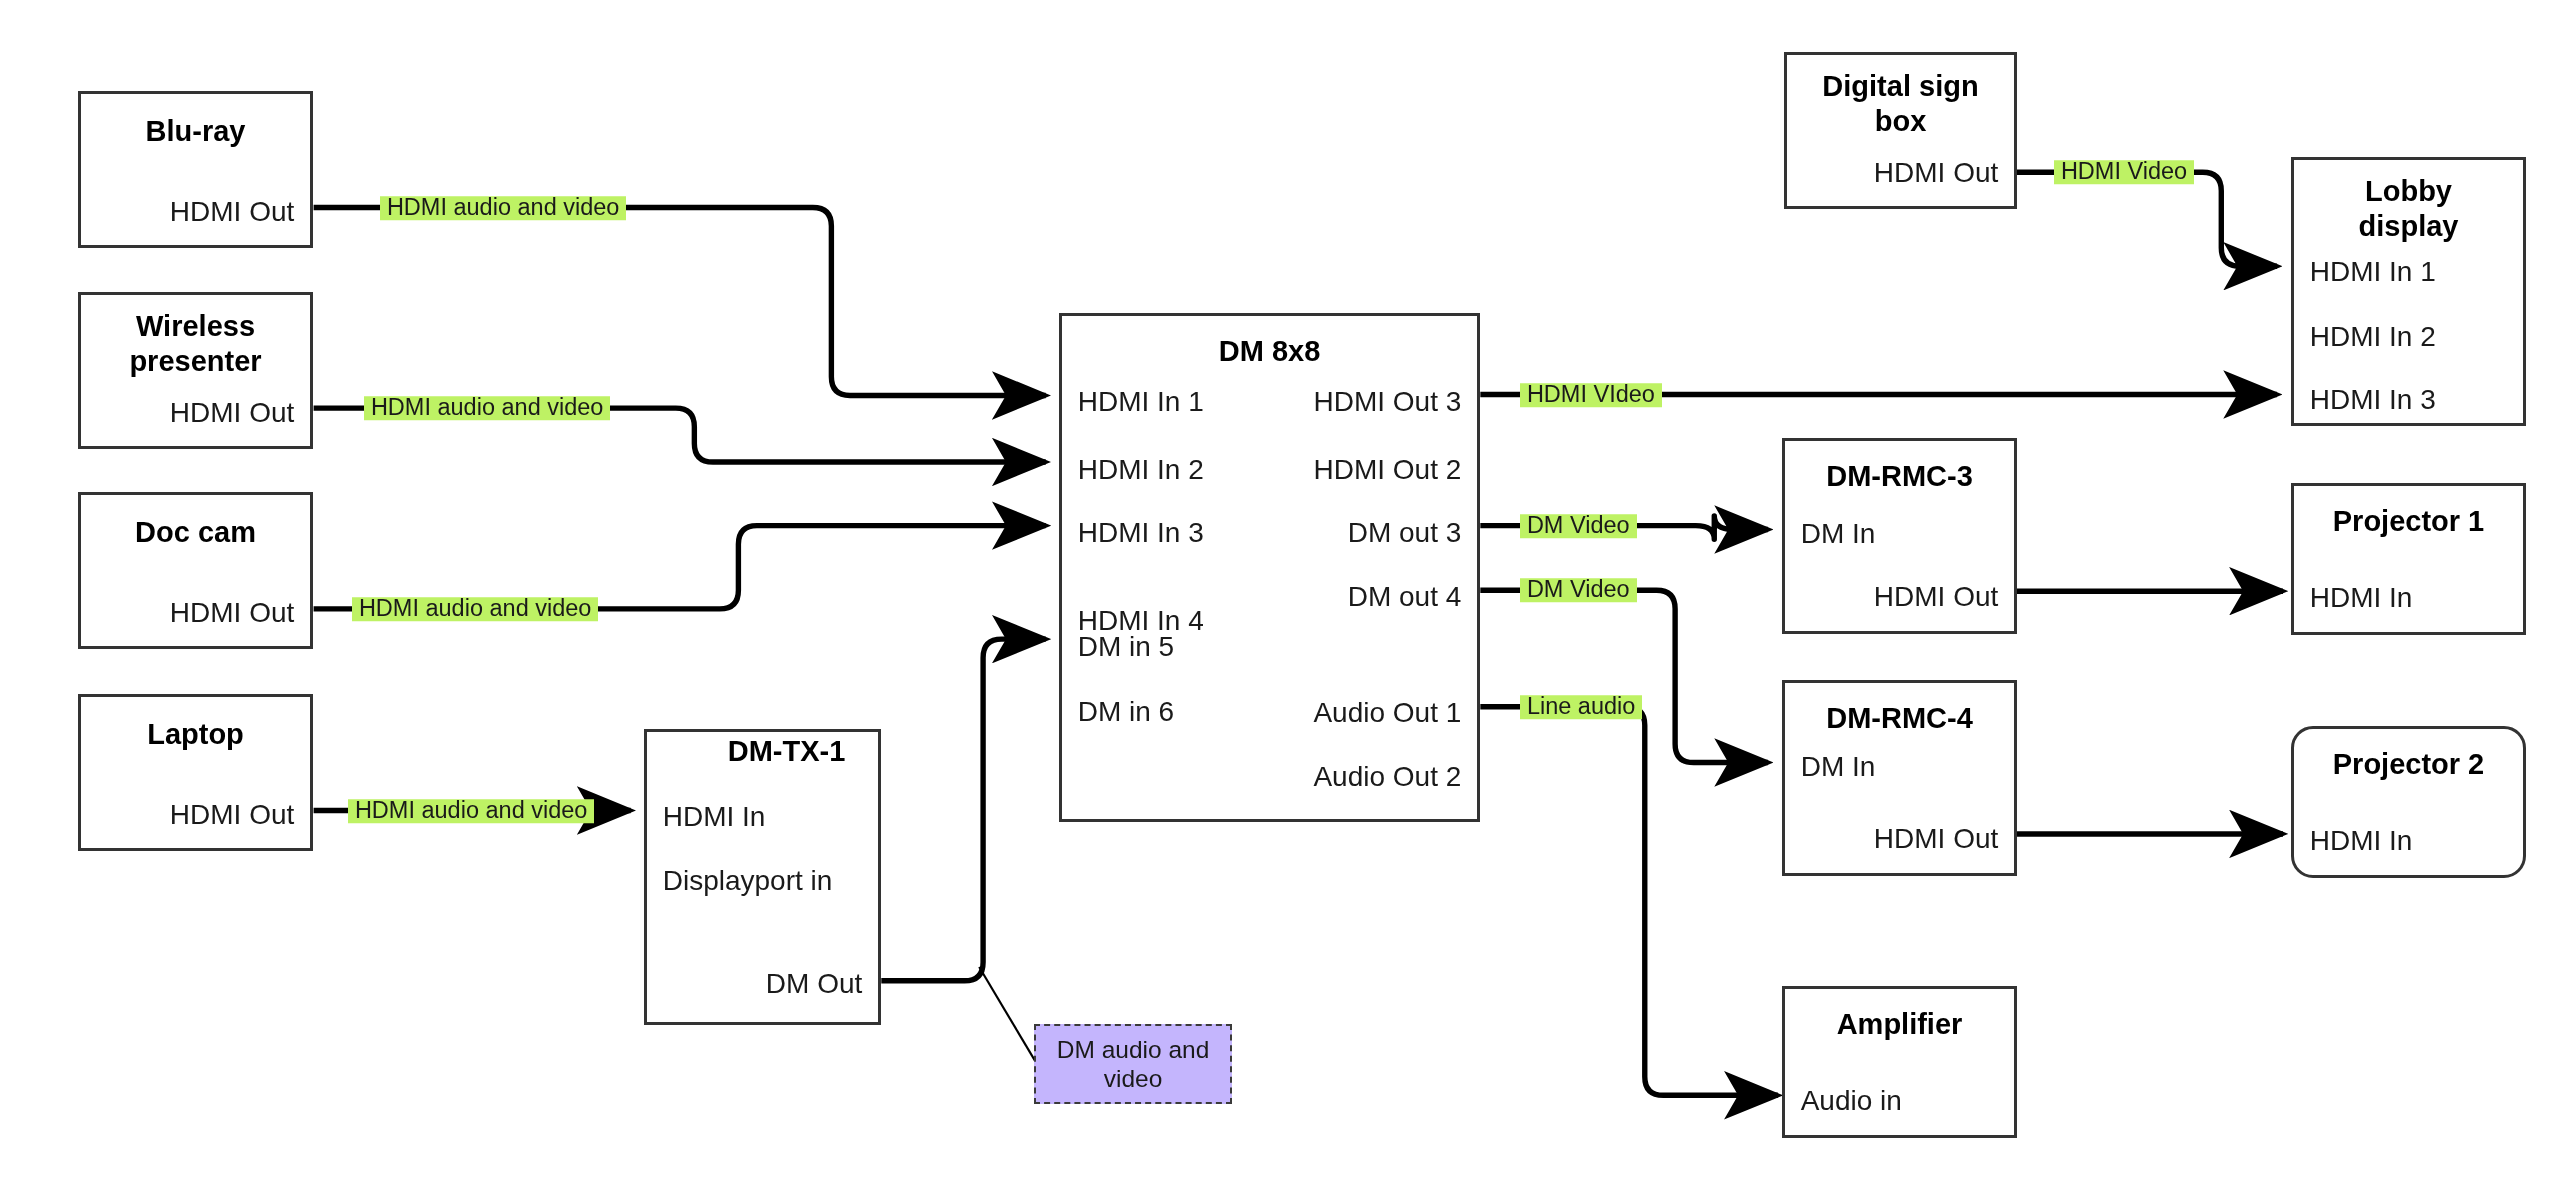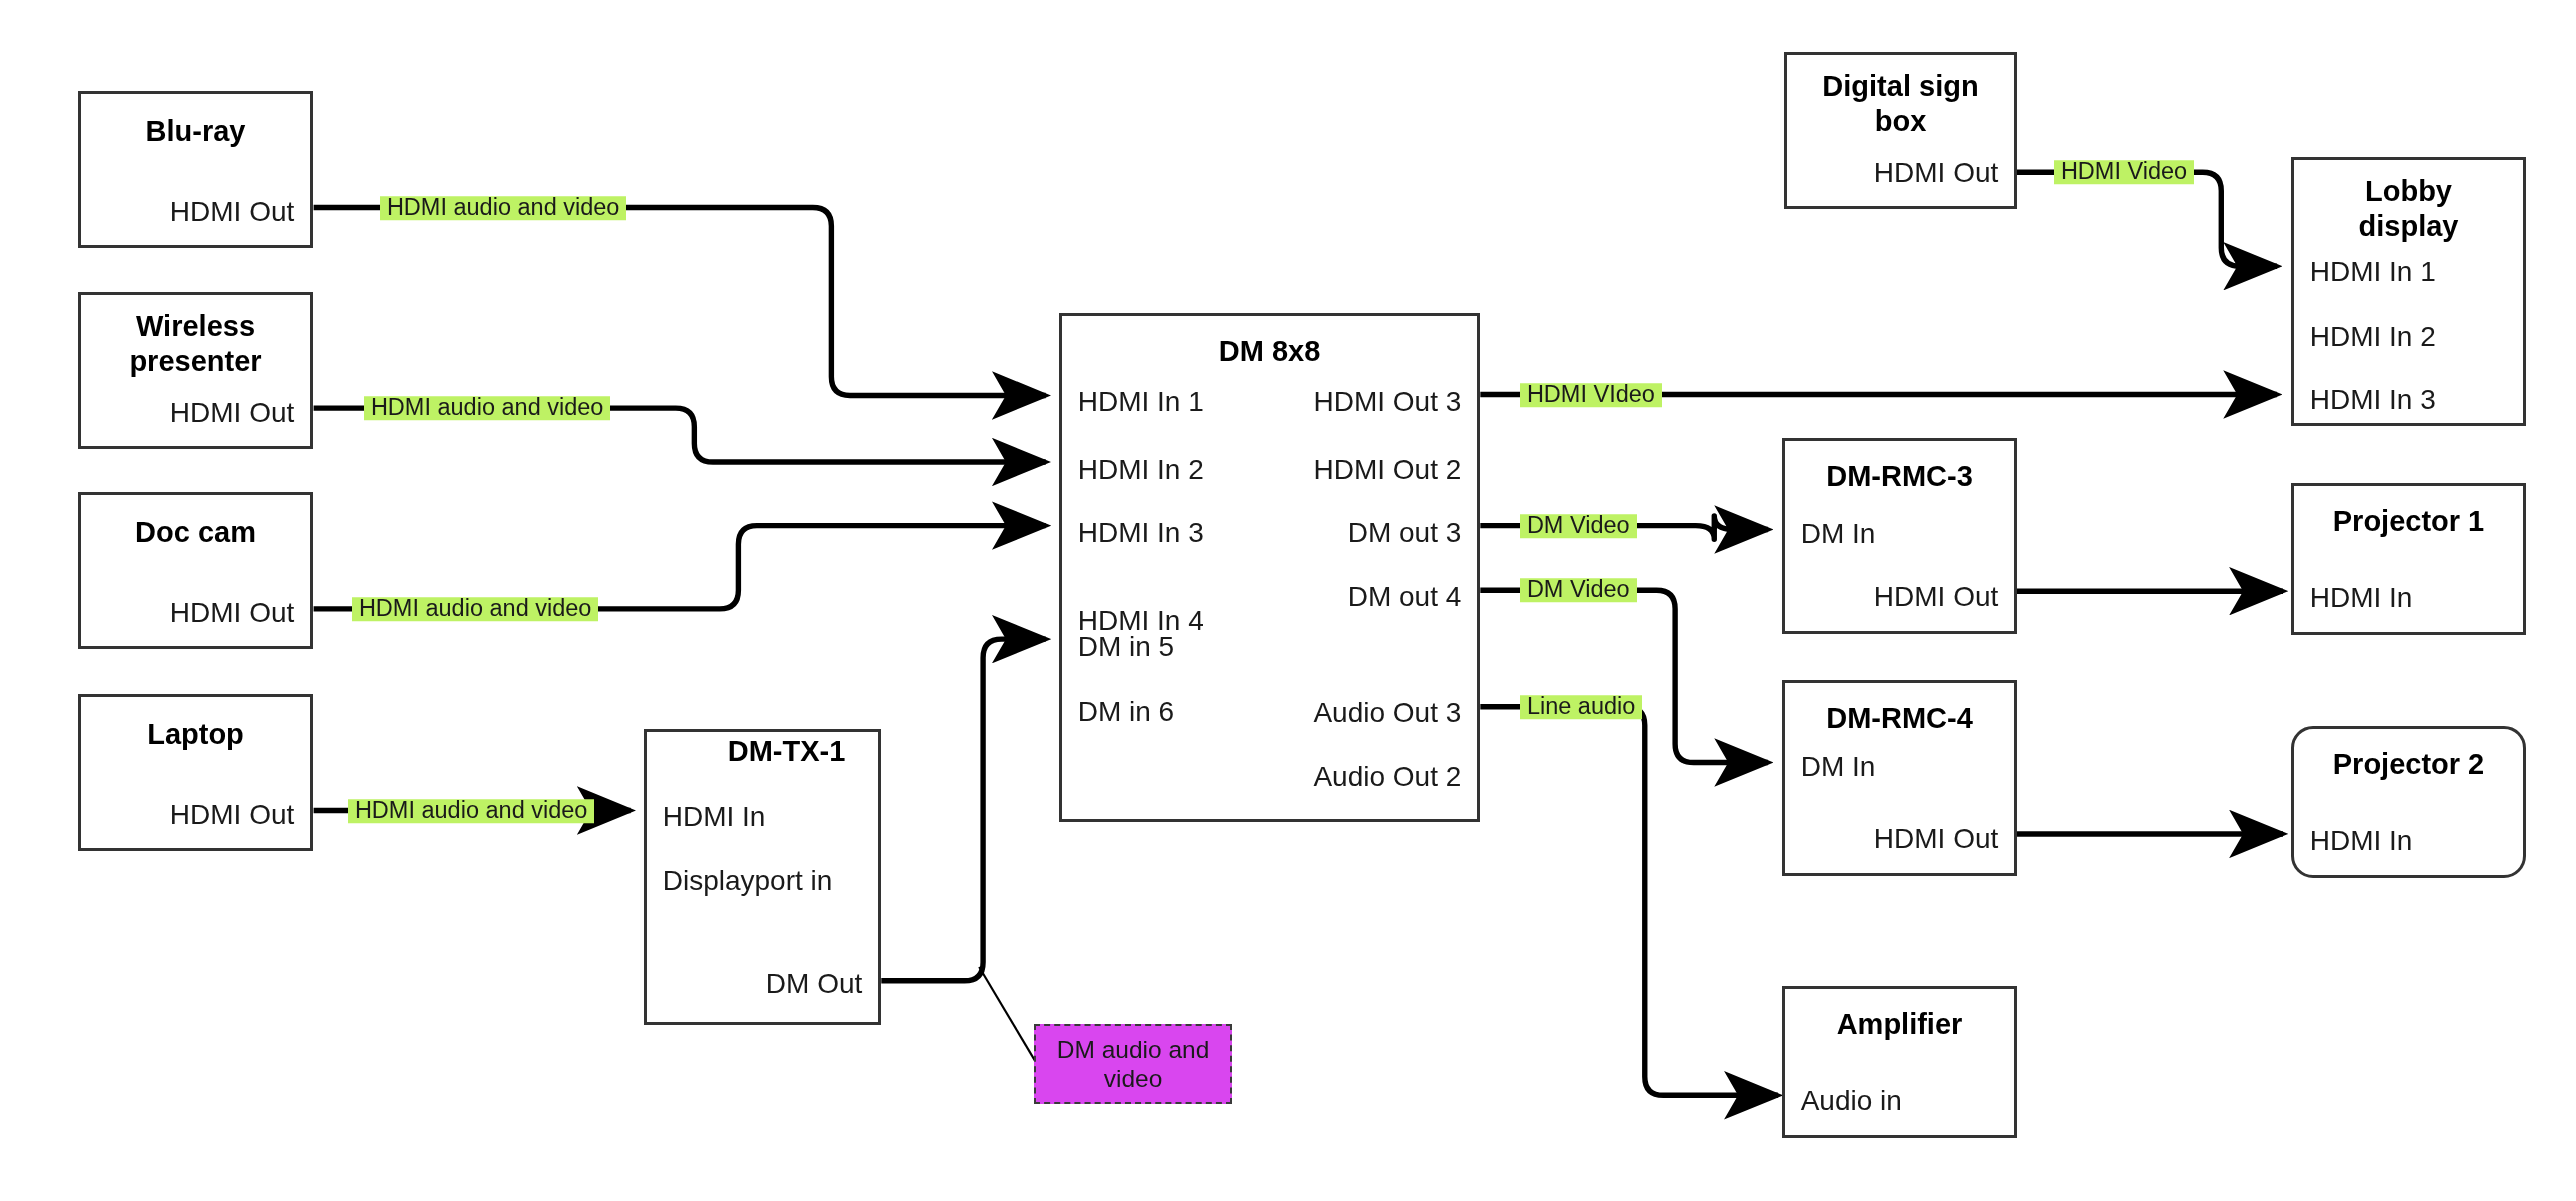--- a/index.html
+++ b/index.html
@@ -55,21 +55,21 @@
     background: #bef264;
     white-space: nowrap;
     padding: 0 6.9px;
     line-height: 1;
     transform: translateY(-50%);
   }
   .callout {
     position: absolute;
     box-sizing: border-box;
     border: 2px dashed #3a3a3a;
-    background: #d946ef;
+    background: #c4b5fd;
     font-size: 24.5px;
     color: #1a1a1a;
     display: flex;
     align-items: center;
     justify-content: center;
     text-align: center;
     line-height: 1.2;
   }
 </style>
 </head>
@@ -157,21 +157,21 @@
     <div class="port left" style="top:72px;">HDMI In 1</div>
     <div class="port left" style="top:140px;">HDMI In 2</div>
     <div class="port left" style="top:203px;">HDMI In 3</div>
     <div class="port left" style="top:255px;margin-top:36px;">HDMI In 4</div>
     <div class="port left" style="top:317px;">DM in 5</div>
     <div class="port left" style="top:382px;">DM in 6</div>
     <div class="port right" style="top:72px;">HDMI Out 3</div>
     <div class="port right" style="top:140px;">HDMI Out 2</div>
     <div class="port right" style="top:203px;">DM out 3</div>
     <div class="port right" style="top:267px;">DM out 4</div>
-    <div class="port right" style="top:383px;">Audio Out 3</div>
+    <div class="port right" style="top:383px;">Audio Out 1</div>
     <div class="port right" style="top:447px;">Audio Out 2</div>
   </div>
 
   <div class="node" style="left:1784px; top:52px; width:233px; height:157px;">
     <div class="node-title" style="top:13.7px;">Digital sign</div>
     <div class="node-title" style="top:49px;">box</div>
     <div class="port right" style="top:104px;">HDMI Out</div>
   </div>
 
   <div class="node" style="left:2291px; top:157px; width:235px; height:269px;">

